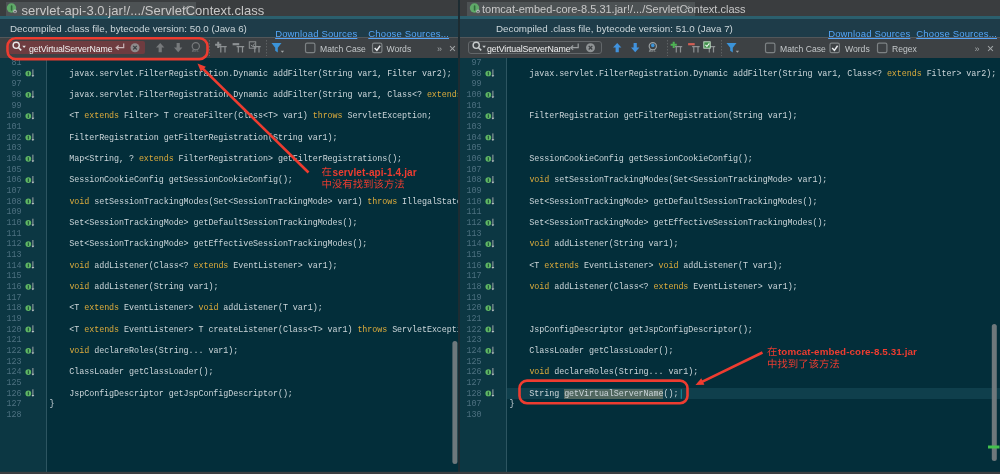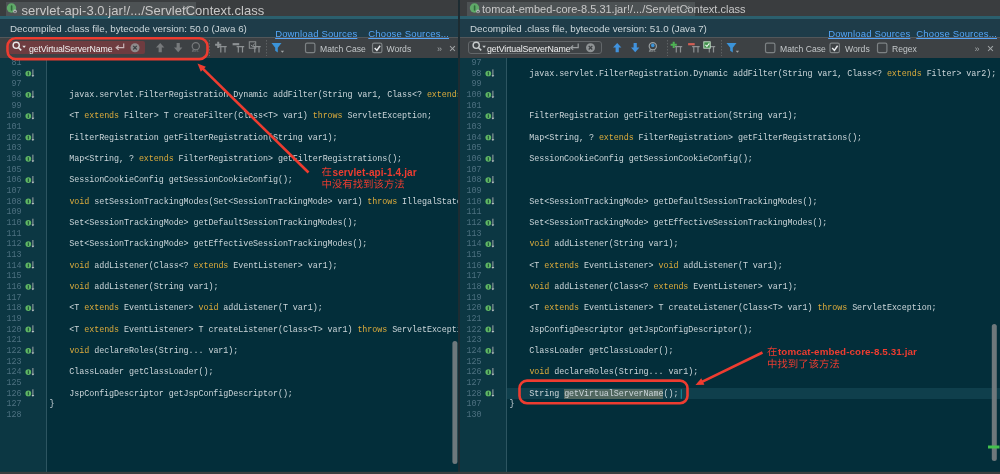--- a/index.html
+++ b/index.html
@@ -25,26 +25,27 @@
 <div class="bannertext" style="position:absolute;left:10px;top:22.5px;">Decompiled .class file, bytecode version: 50.0 (Java 6)</div>
 <div style="position:absolute;right:551px;top:22.5px;"><span class="link">Download Sources</span><span style="display:inline-block;width:11px"></span><span class="link">Choose Sources...</span></div>
 <div style="position:absolute;left:460px;top:0;width:540px;height:16px;background:#3a3d3f"></div>
 <div style="position:absolute;left:460px;top:16px;width:540px;height:2.5px;background:#2b5f6d"></div>
 <div style="position:absolute;left:460px;top:18.5px;width:540px;height:18.5px;background:#1e3c49"></div>
 <div style="position:absolute;left:460px;top:37px;width:540px;height:21px;background:#3d4144;border-top:1px solid #53575a"></div>
 <div style="position:absolute;left:460px;top:58px;width:540px;height:414px;background:#032e3a"></div>
 <div style="position:absolute;left:460px;top:58px;width:46.5px;height:414px;background:#0c3743;border-right:1px solid #2d5561"></div>
 <div style="position:absolute;left:467px;top:1.5px;width:228px;height:14.5px;background:#4d5254"></div>
 <div class="tabtext" style="position:absolute;left:482px;top:3px;letter-spacing:0px;font-size:11px">tomcat-embed-core-8.5.31.jar!/.../ServletContext.class</div>
-<div class="bannertext" style="position:absolute;left:470px;top:22.5px;">Decompiled .class file, bytecode version: 51.0 (Java 7)</div>
+<div class="bannertext" style="position:absolute;left:496px;top:22.5px;">Decompiled .class file, bytecode version: 51.0 (Java 7)</div>
 <div style="position:absolute;right:3px;top:22.5px;"><span class="link">Download Sources</span><span style="display:inline-block;width:6px"></span><span class="link">Choose Sources...</span></div>
 <div style="position:absolute;left:458px;top:0;width:2px;height:474px;background:#1d2c32"></div>
 <div style="position:absolute;left:0px;top:58px;width:458px;height:414px;overflow:hidden">
 <div class="num" style="left:0;top:0.00px;">81</div>
 <div class="num" style="left:0;top:10.66px;">96</div>
+<div class="cl" style="left:49.5px;top:10.66px;">    javax.servlet.FilterRegistration.Dynamic addFilter(String var1, Filter var2);</div>
 <div class="num" style="left:0;top:21.33px;">97</div>
 <div class="num" style="left:0;top:32.00px;">98</div>
 <div class="cl" style="left:49.5px;top:32.00px;">    javax.servlet.FilterRegistration.Dynamic addFilter(String var1, Class&lt;? <span class="kw">extends</span> Filter&gt; var2);</div>
 <div class="num" style="left:0;top:42.66px;">99</div>
 <div class="num" style="left:0;top:53.32px;">100</div>
 <div class="cl" style="left:49.5px;top:53.32px;">    &lt;T <span class="kw">extends</span> Filter&gt; T createFilter(Class&lt;T&gt; var1) <span class="kw">throws</span> ServletException;</div>
 <div class="num" style="left:0;top:63.99px;">101</div>
 <div class="num" style="left:0;top:74.66px;">102</div>
 <div class="cl" style="left:49.5px;top:74.66px;">    FilterRegistration getFilterRegistration(String var1);</div>
 <div class="num" style="left:0;top:85.32px;">103</div>
@@ -91,44 +92,43 @@
 <div class="num" style="left:0;top:0.00px;">97</div>
 <div class="num" style="left:0;top:10.66px;">98</div>
 <div class="cl" style="left:49.5px;top:10.66px;">    javax.servlet.FilterRegistration.Dynamic addFilter(String var1, Class&lt;? <span class="kw">extends</span> Filter&gt; var2);</div>
 <div class="num" style="left:0;top:21.33px;">99</div>
 <div class="num" style="left:0;top:32.00px;">100</div>
 <div class="num" style="left:0;top:42.66px;">101</div>
 <div class="num" style="left:0;top:53.32px;">102</div>
 <div class="cl" style="left:49.5px;top:53.32px;">    FilterRegistration getFilterRegistration(String var1);</div>
 <div class="num" style="left:0;top:63.99px;">103</div>
 <div class="num" style="left:0;top:74.66px;">104</div>
-<div class="cl" style="left:49.5px;top:74.66px;">    Map&lt;String, ? <span class="kw">extends</span> FilterRegistration&gt; getFilterRegistrations();</div>
 <div class="num" style="left:0;top:85.32px;">105</div>
 <div class="num" style="left:0;top:95.98px;">106</div>
 <div class="cl" style="left:49.5px;top:95.98px;">    SessionCookieConfig getSessionCookieConfig();</div>
 <div class="num" style="left:0;top:106.65px;">107</div>
 <div class="num" style="left:0;top:117.31px;">108</div>
+<div class="cl" style="left:49.5px;top:117.31px;">    <span class="kw">void</span> setSessionTrackingModes(Set&lt;SessionTrackingMode&gt; var1);</div>
 <div class="num" style="left:0;top:127.98px;">109</div>
 <div class="num" style="left:0;top:138.64px;">110</div>
 <div class="cl" style="left:49.5px;top:138.64px;">    Set&lt;SessionTrackingMode&gt; getDefaultSessionTrackingModes();</div>
 <div class="num" style="left:0;top:149.31px;">111</div>
 <div class="num" style="left:0;top:159.97px;">112</div>
 <div class="cl" style="left:49.5px;top:159.97px;">    Set&lt;SessionTrackingMode&gt; getEffectiveSessionTrackingModes();</div>
 <div class="num" style="left:0;top:170.64px;">113</div>
 <div class="num" style="left:0;top:181.30px;">114</div>
 <div class="cl" style="left:49.5px;top:181.30px;">    <span class="kw">void</span> addListener(String var1);</div>
 <div class="num" style="left:0;top:191.97px;">115</div>
 <div class="num" style="left:0;top:202.63px;">116</div>
 <div class="cl" style="left:49.5px;top:202.63px;">    &lt;T <span class="kw">extends</span> EventListener&gt; <span class="kw">void</span> addListener(T var1);</div>
 <div class="num" style="left:0;top:213.30px;">117</div>
 <div class="num" style="left:0;top:223.96px;">118</div>
 <div class="cl" style="left:49.5px;top:223.96px;">    <span class="kw">void</span> addListener(Class&lt;? <span class="kw">extends</span> EventListener&gt; var1);</div>
 <div class="num" style="left:0;top:234.63px;">119</div>
 <div class="num" style="left:0;top:245.29px;">120</div>
-<div class="cl" style="left:49.5px;top:245.29px;">    &lt;T <span class="kw">extends</span> EventListener&gt; T createListener(Class&lt;T&gt; var1) <span class="kw">throws</span> ServletException;</div>
 <div class="num" style="left:0;top:255.96px;">121</div>
 <div class="num" style="left:0;top:266.62px;">122</div>
 <div class="cl" style="left:49.5px;top:266.62px;">    JspConfigDescriptor getJspConfigDescriptor();</div>
 <div class="num" style="left:0;top:277.29px;">123</div>
 <div class="num" style="left:0;top:287.95px;">124</div>
 <div class="cl" style="left:49.5px;top:287.95px;">    ClassLoader getClassLoader();</div>
 <div class="num" style="left:0;top:298.62px;">125</div>
 <div class="num" style="left:0;top:309.28px;">126</div>
 <div class="cl" style="left:49.5px;top:309.28px;">    <span class="kw">void</span> declareRoles(String... var1);</div>
 <div class="num" style="left:0;top:319.95px;">127</div>

